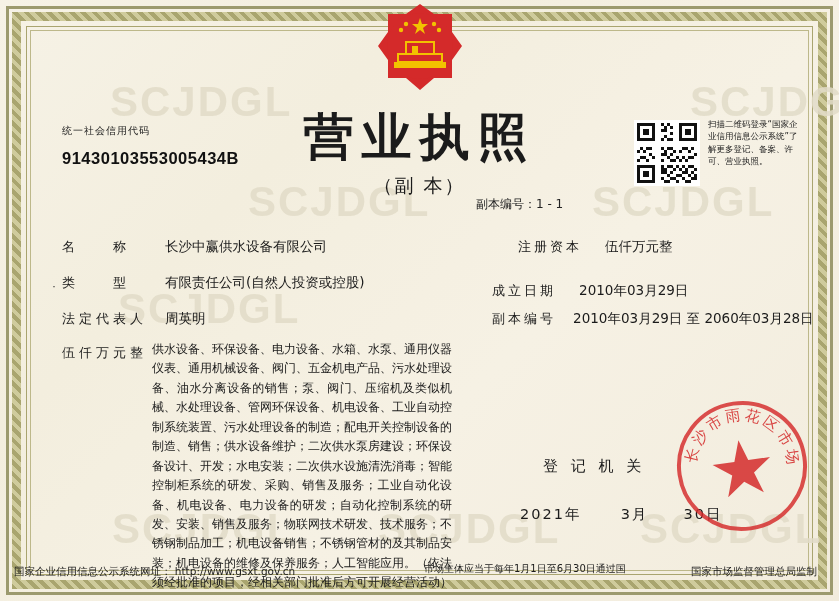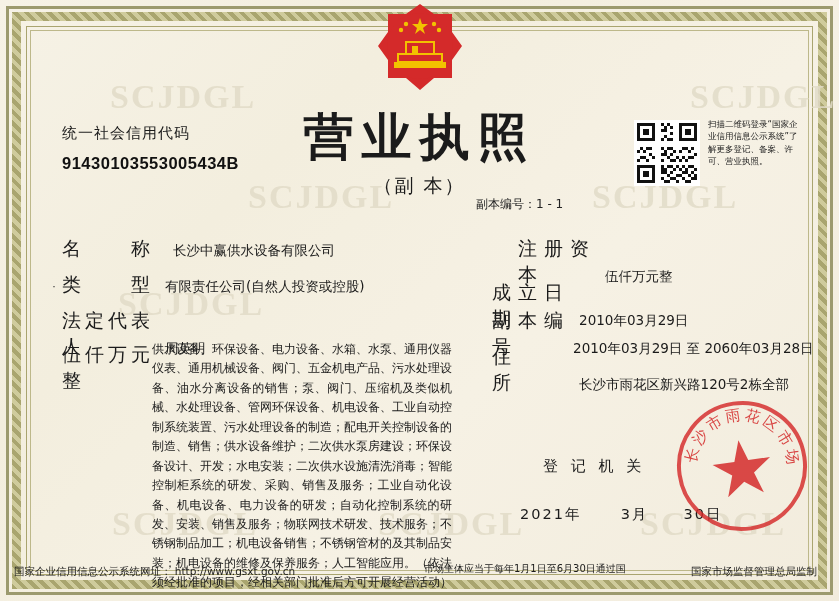--- a/index.html
+++ b/index.html
@@ -39,24 +39,24 @@
     position:absolute;left:30px;top:30px;right:30px;bottom:30px;
     border:1px solid #bdb88a;
     box-sizing:border-box;
   }
 
   
   .watermarks{position:absolute;left:0;top:0;right:0;bottom:0;pointer-events:none;}
   .wm{
     position:absolute;
     color:#e2dcc8;
-    font-size:34px;
+    font-size:42px;
     font-weight:bold;
     letter-spacing:2px;
-    font-family:Liberation Serif, serif;
+    font-family:Liberation Sans, sans-serif;
     opacity:.85;
   }
   .wm-cn{
     position:absolute;
     color:#e6e0cc;
     font-size:40px;
     letter-spacing:10px;
     font-family:"DejaVu Sans",sans-serif;
     opacity:.9;
   }
@@ -84,41 +84,41 @@
   .copy-no{
     position:absolute;left:476px;top:196px;
     font-family:"DejaVu Sans",sans-serif;
     font-size:12px;color:#222;
   }
 
   
   .code-block{position:absolute;left:62px;top:124px;}
   .code-label{
     font-family:"DejaVu Sans",sans-serif;
-    font-size:15px;color:#1b1b1b;letter-spacing:1px;
+    font-size:10px;color:#1b1b1b;letter-spacing:1px;
   }
   .code-value{
     margin-top:11px;
     font-family:"Liberation Sans",sans-serif;
     font-size:16.5px;color:#111;letter-spacing:.5px;font-weight:bold;
   }
 
   
   .qr-wrap{position:absolute;left:634px;top:120px;}
   .qr{width:66px;height:66px;background:#fff;position:relative;}
   .qr-note{
     position:absolute;left:708px;top:118px;width:92px;
     font-family:"DejaVu Sans",sans-serif;
     font-size:8.5px;color:#1b1b1b;line-height:1.45;
   }
 
   
   .field{position:absolute;font-family:"DejaVu Sans",sans-serif;color:#1b1b1b;}
   .f-label{
-    font-size:19px;letter-spacing:4px;
+    font-size:13px;letter-spacing:4px;
     width:92px;display:inline-block;text-align:justify;
   }
   .f-value{
     font-size:13.5px;color:#1a1a1a;
   }
 
   .left-col{position:absolute;left:62px;}
   .right-col{position:absolute;left:492px;}
 
   
@@ -297,21 +297,21 @@
             <rect x="14" y="20" width="1" height="1"></rect>
           <rect x="17" y="20" width="2" height="1"></rect>
         </g>
       </svg>
     </div>
   </div>
   <div class="qr-note">扫描二维码登录“国家企业信用信息公示系统”了解更多登记、备案、许可、营业执照。</div>
 
   <div class="field left-col" style="top:236px;">
     <span class="f-label">名　　称</span>
-    <span class="f-value" style="margin-left:14px;">长沙中赢供水设备有限公司</span>
+    <span class="f-value" style="margin-left:6px;">长沙中赢供水设备有限公司</span>
   </div>
 
   <div class="dot-mark">·</div>
   <div class="field left-col" style="top:272px;">
     <span class="f-label">类　　型</span>
     <span class="f-value" style="margin-left:6px;">有限责任公司(自然人投资或控股)</span>
   </div>
 
   <div class="field left-col" style="top:308px;">
     <span class="f-label">法定代表人</span>
@@ -332,24 +332,20 @@
   <div class="field right-col" style="top:280px;">
     <span class="f-label" style="width:74px;letter-spacing:3px;">成立日期</span>
     <span class="f-value" style="margin-left:8px;">2010年03月29日</span>
   </div>
 
   <div class="field right-col" style="top:308px;">
     <span class="f-label" style="width:74px;letter-spacing:3px;">副本编号</span>
     <span class="f-value" style="margin-left:2px;">2010年03月29日 至 2060年03月28日</span>
   </div>
 
-  <div class="field right-col" style="top:344px;">
-    <span class="f-label" style="width:74px;letter-spacing:3px;">住　　所</span>
-    <span class="f-value" style="margin-left:8px;">长沙市雨花区新兴路120号2栋全部</span>
-  </div>
 
   <div class="registry">登 记 机 关</div>
 
   <div class="reg-date">
     <span>2021</span><span>年</span>
     <span style="display:inline-block;width:26px;"></span>
     <span>3</span><span>月</span>
     <span style="display:inline-block;width:22px;"></span>
     <span>30</span><span>日</span>
   </div>

